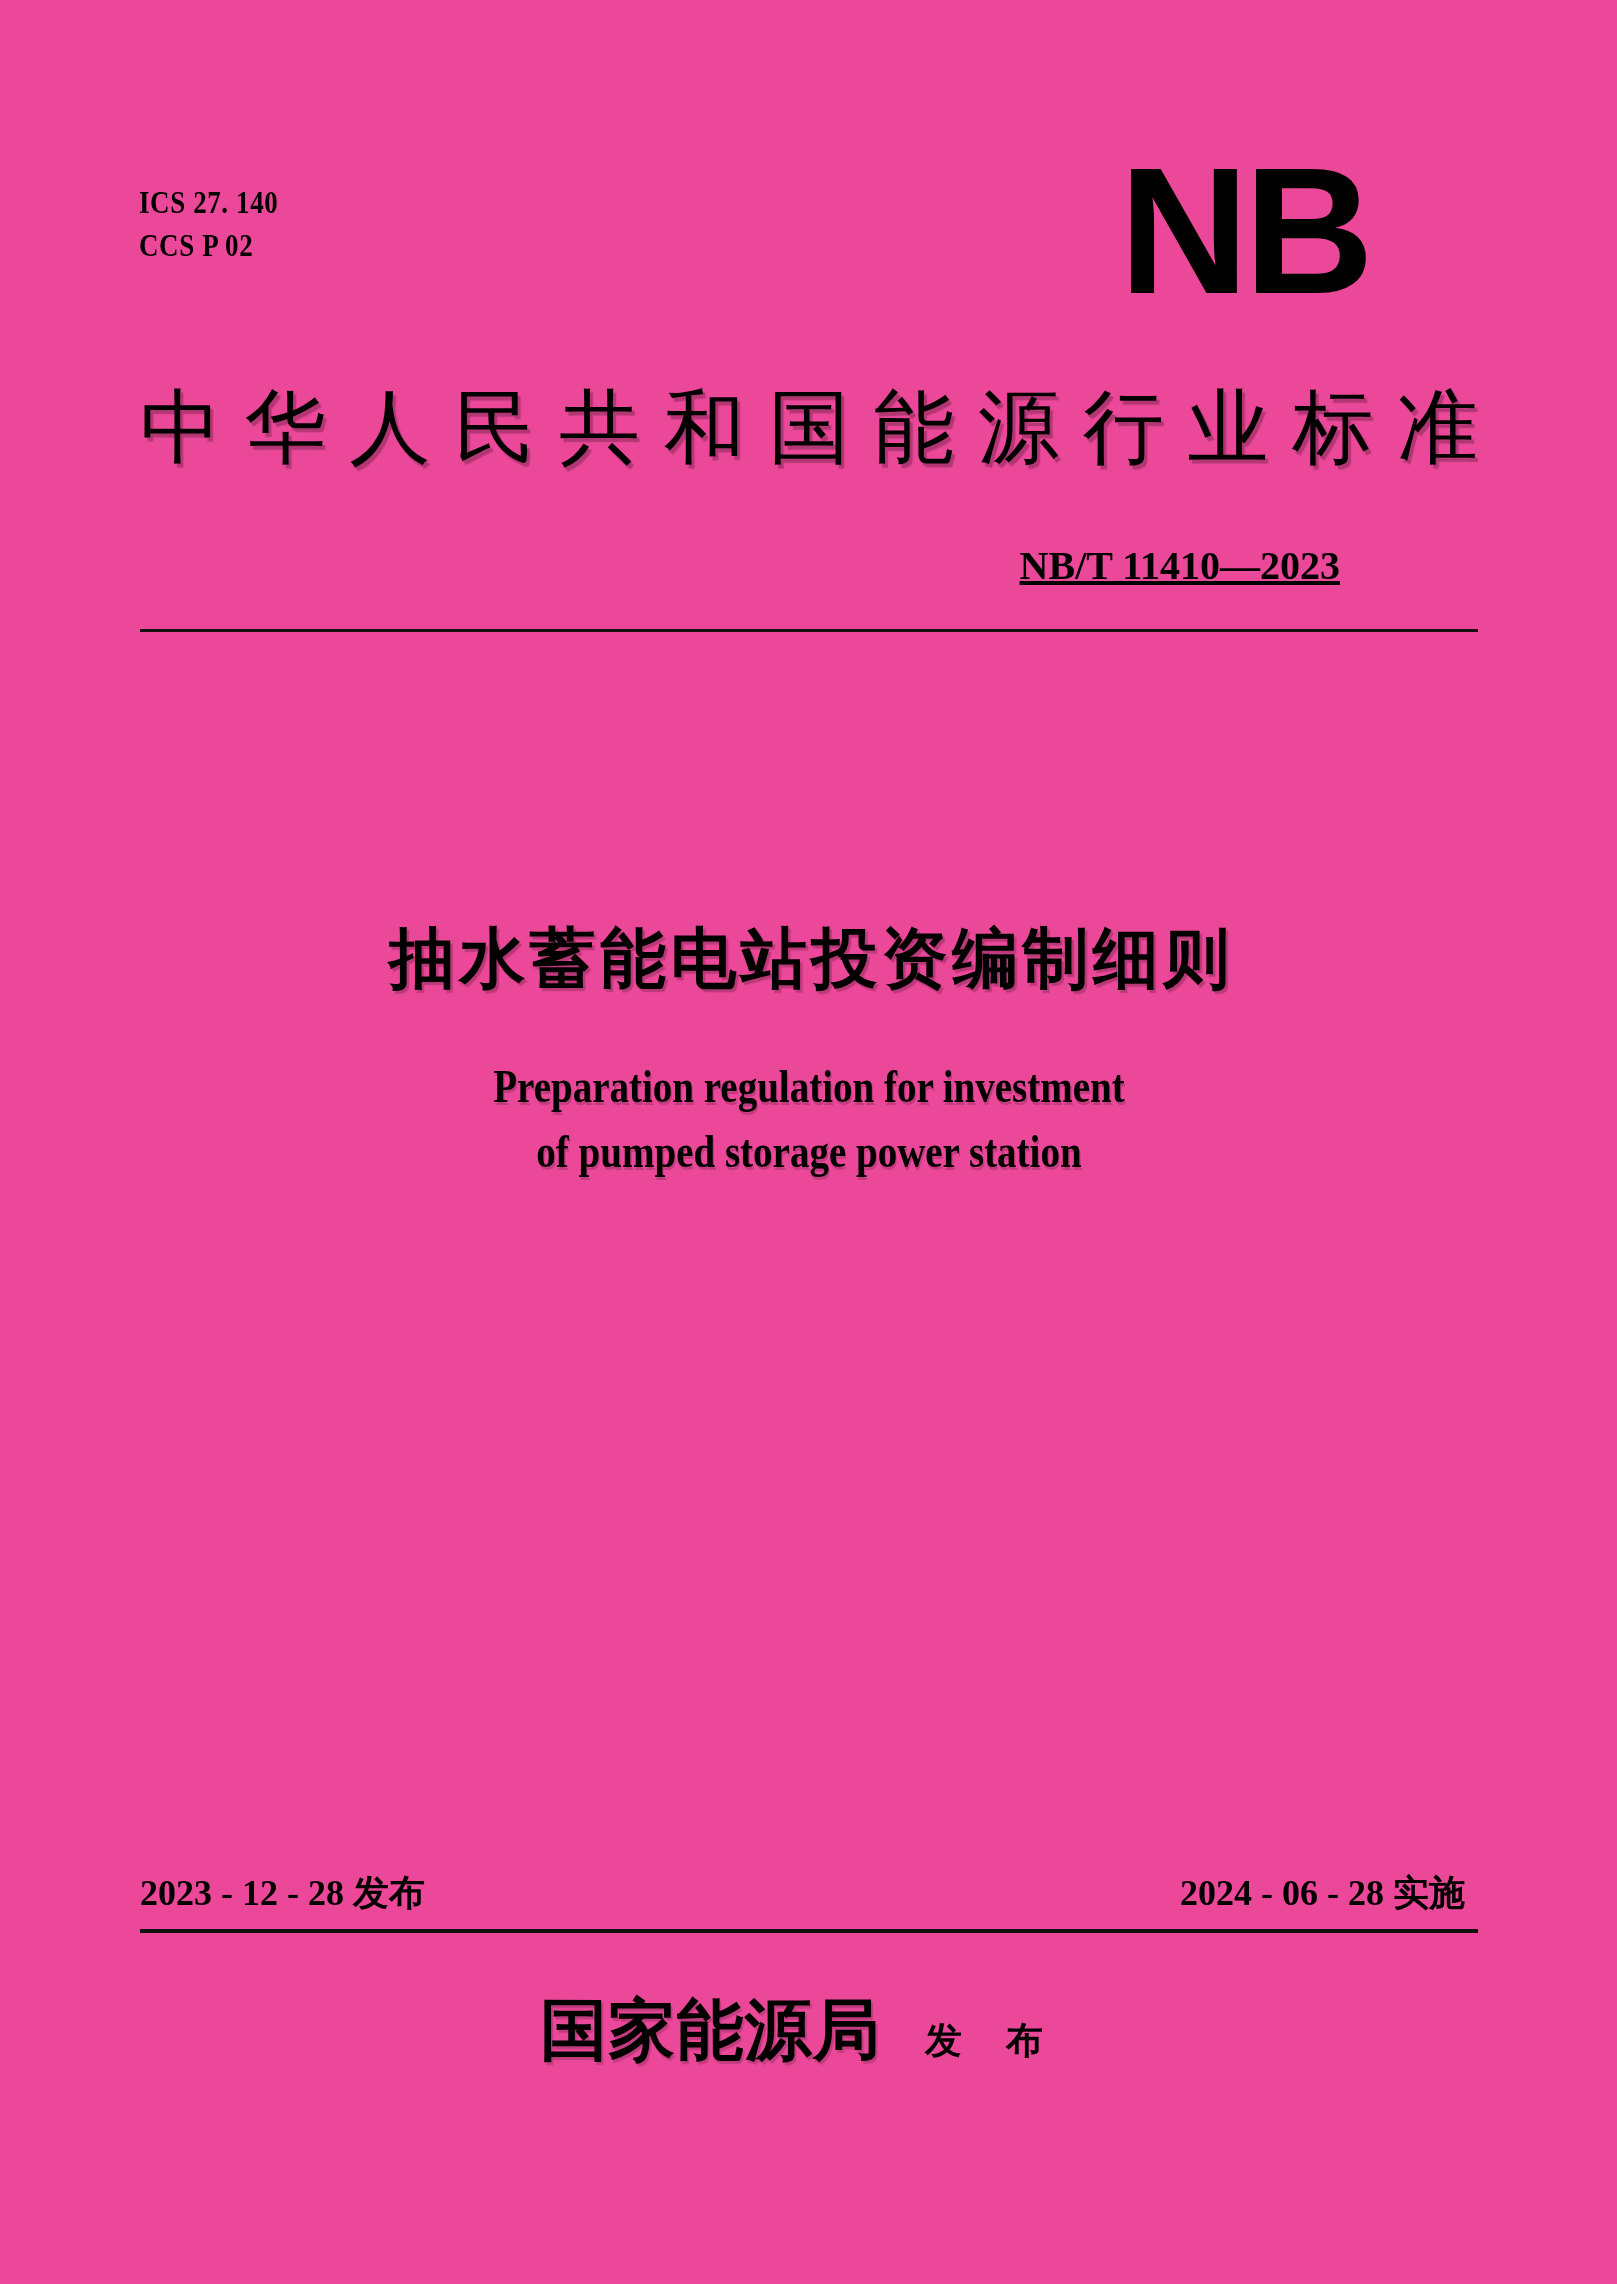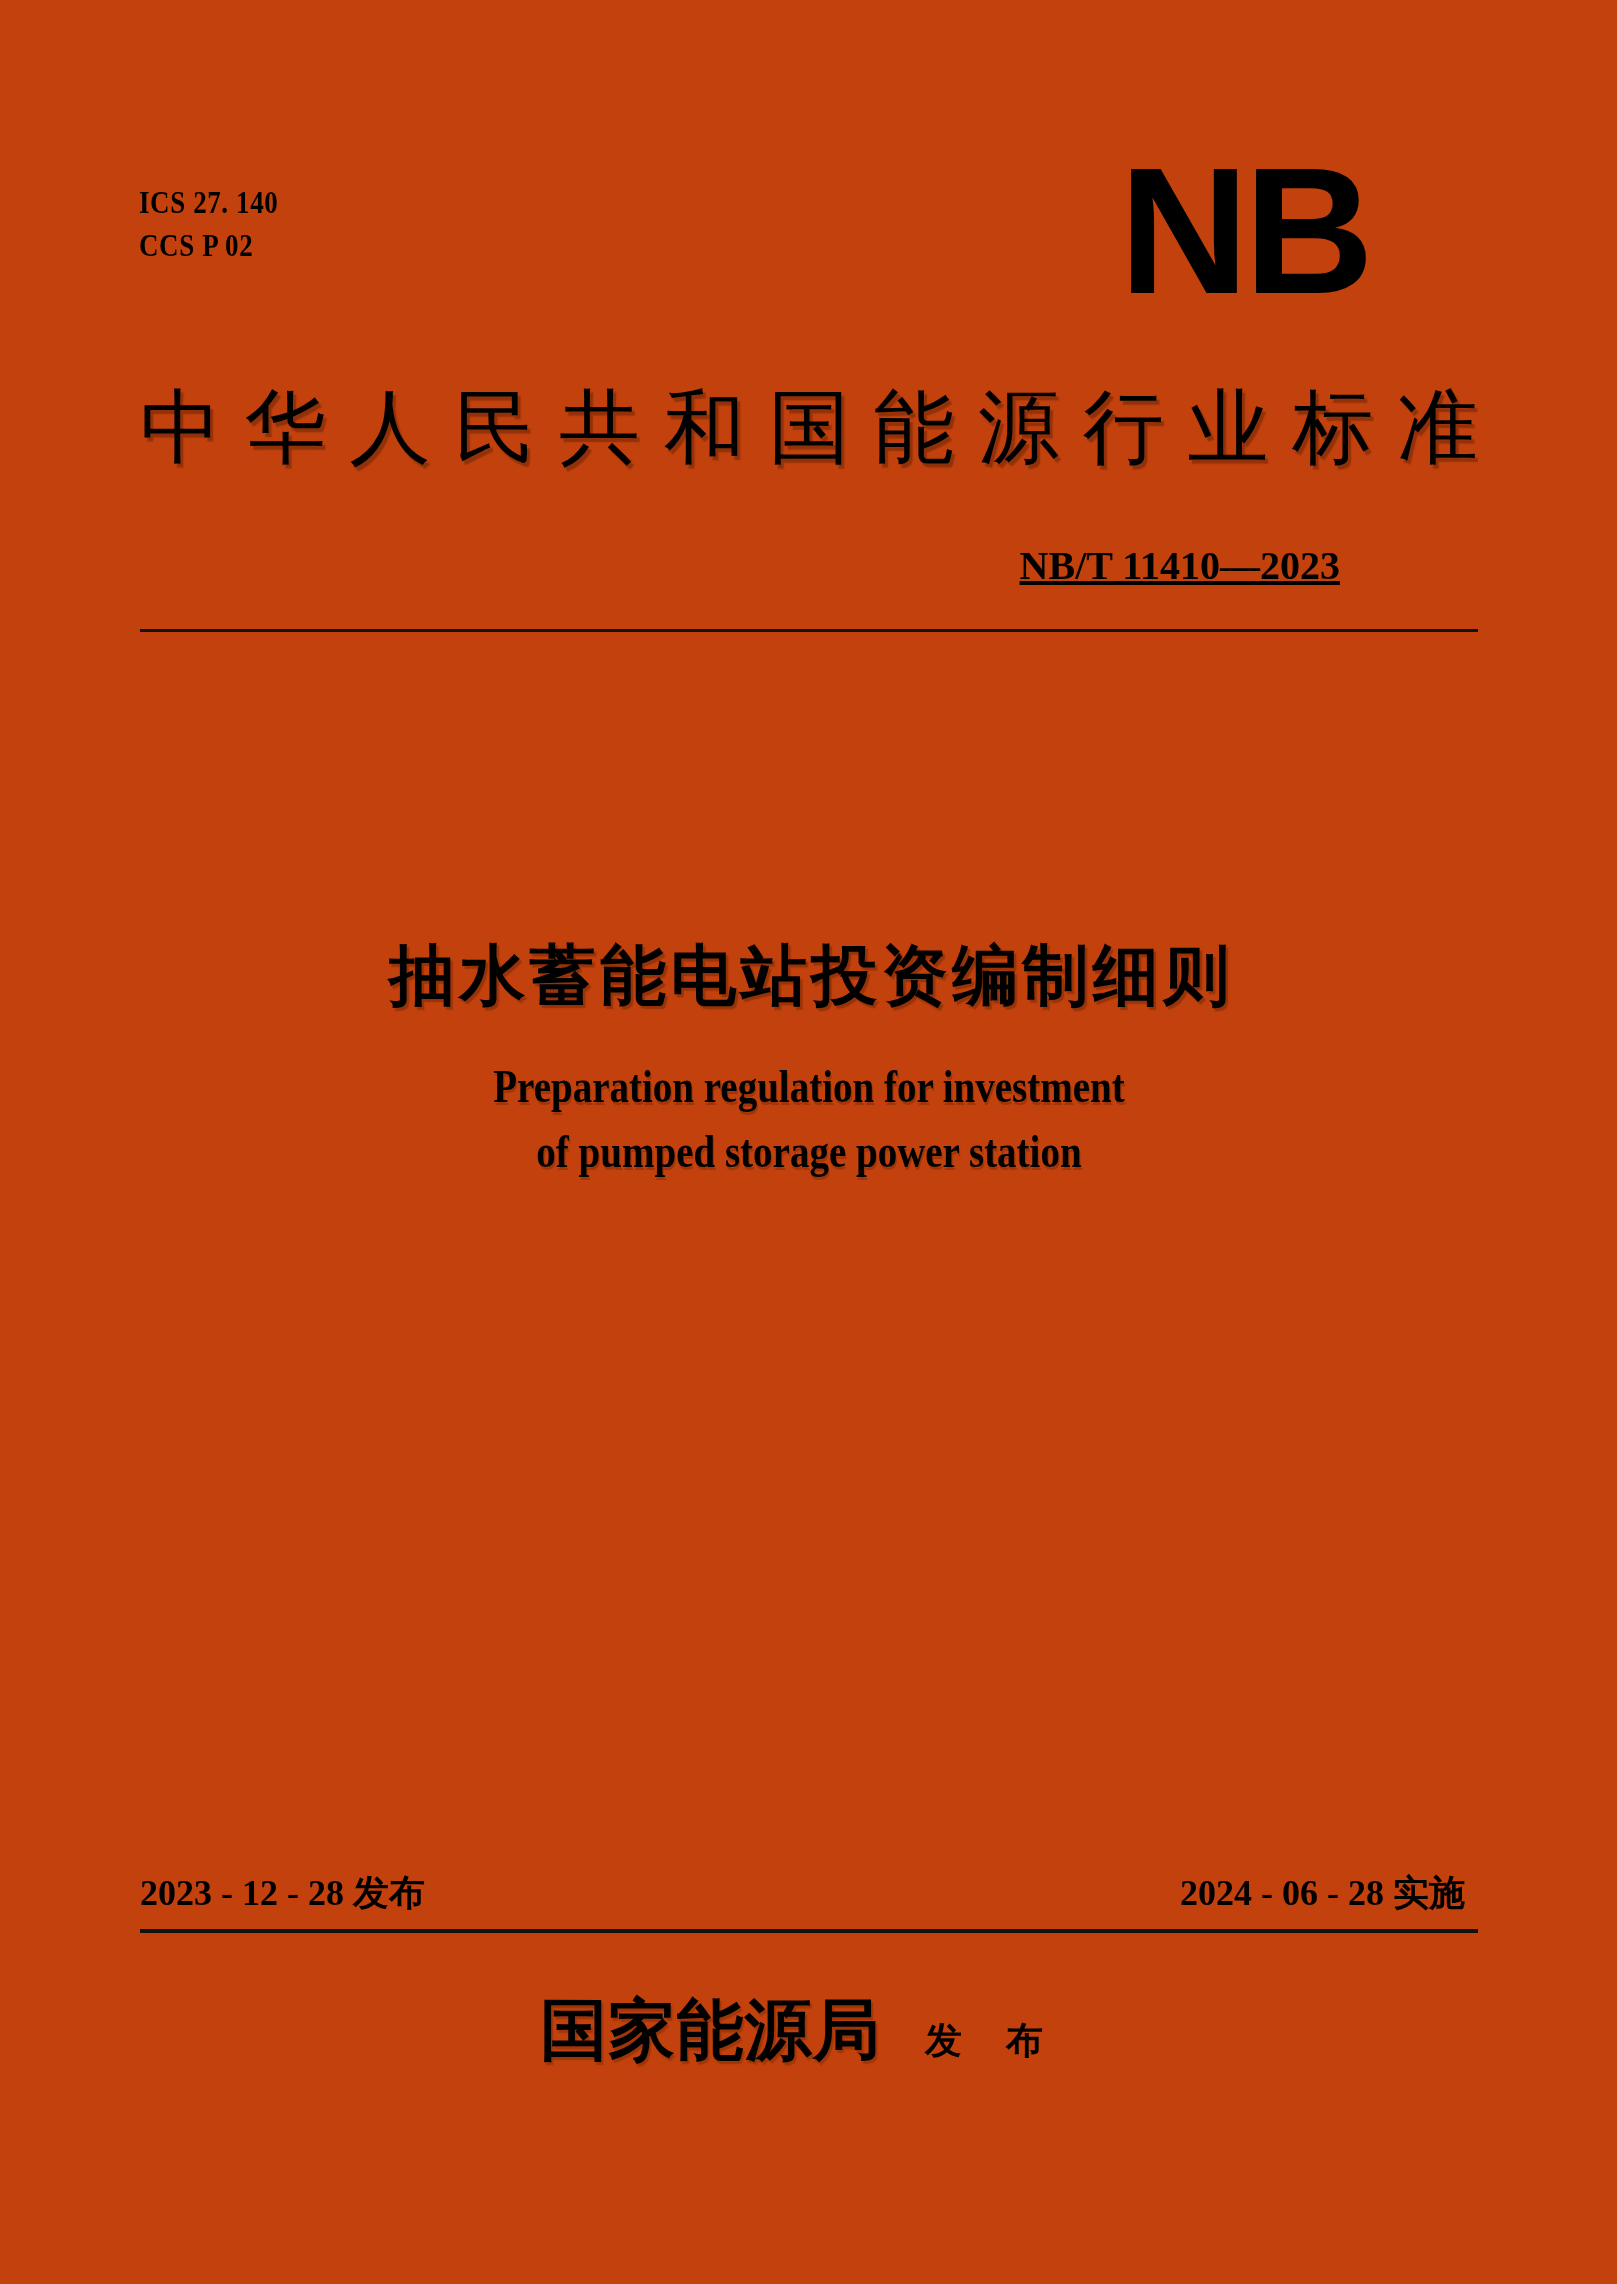--- a/index.html
+++ b/index.html
@@ -5,21 +5,21 @@
   :root{
     --serif: "Liberation Serif", "DejaVu Serif", serif;
     --sans: "Liberation Sans", "DejaVu Sans", sans-serif;
   }
   *{margin:0;padding:0;box-sizing:border-box;}
   html,body{width:1618px;height:2284px;}
   body{font-family:var(--serif);}
   .page{
     position:absolute;inset:0;
     width:1618px;height:2284px;
-    background:#c2410c;color:#000000;
+    background:#ec4899;color:#000000;
     overflow:hidden;
   }
 
   
   .ics-block{
     position:absolute;left:139px;top:182px;
     font-family:var(--serif);font-weight:bold;font-size:27px;
     line-height:37px;letter-spacing:0.6px;
     transform:scaleY(1.16);transform-origin:left top;
   }
@@ -53,21 +53,20 @@
   .rule-thick{top:1929px;height:4.4px;}
 
   
   .main-title{
     position:absolute;left:0;right:0;top:921px;
     text-align:center;
     font-family:var(--sans);font-weight:bold;font-size:66px;line-height:1.15;
     letter-spacing:4.4px;padding-left:4.4px;
     text-shadow:2.5px 3.1px 1.2px rgba(0,0,0,0.22);
     white-space:nowrap;
-    margin-top:17px;
   }
 
   
   .en-title{
     position:absolute;left:0;right:0;top:1054px;
     text-align:center;
     font-family:var(--serif);font-weight:bold;font-size:39px;line-height:55px;
     transform:scaleY(1.18);transform-origin:center top;
     text-shadow:1.2px 1.9px 0.6px rgba(0,0,0,0.18);
   }

